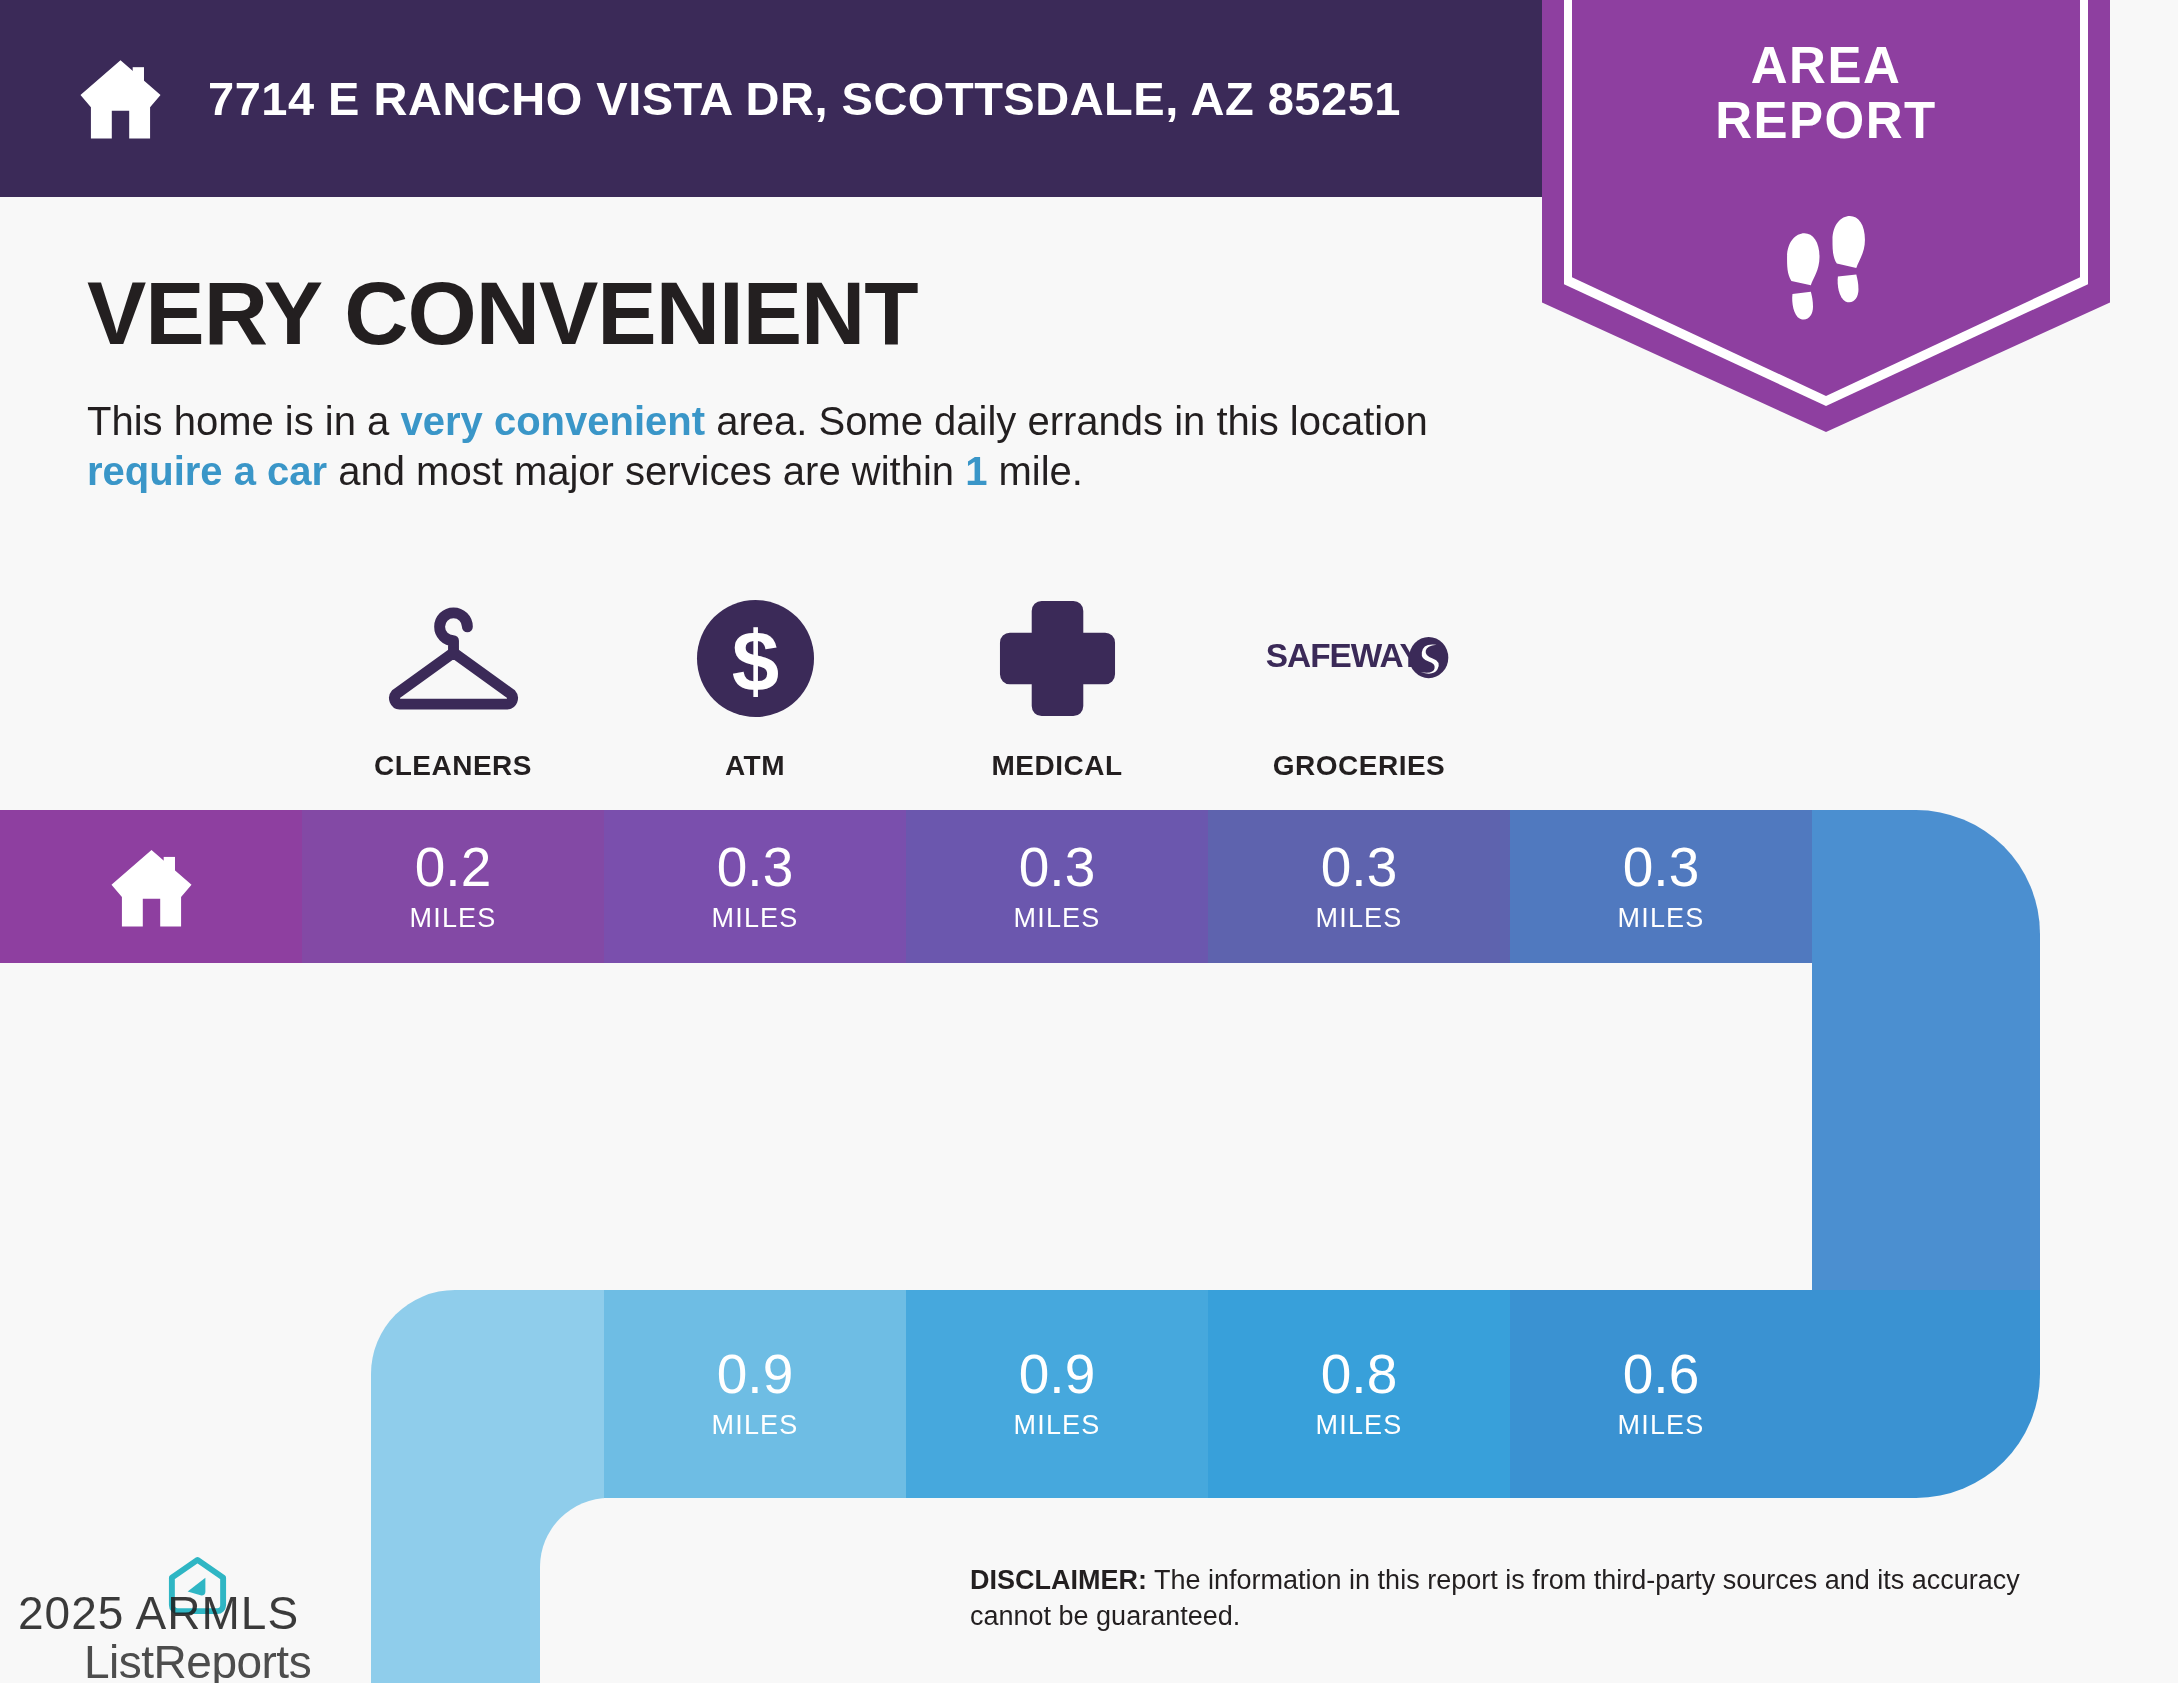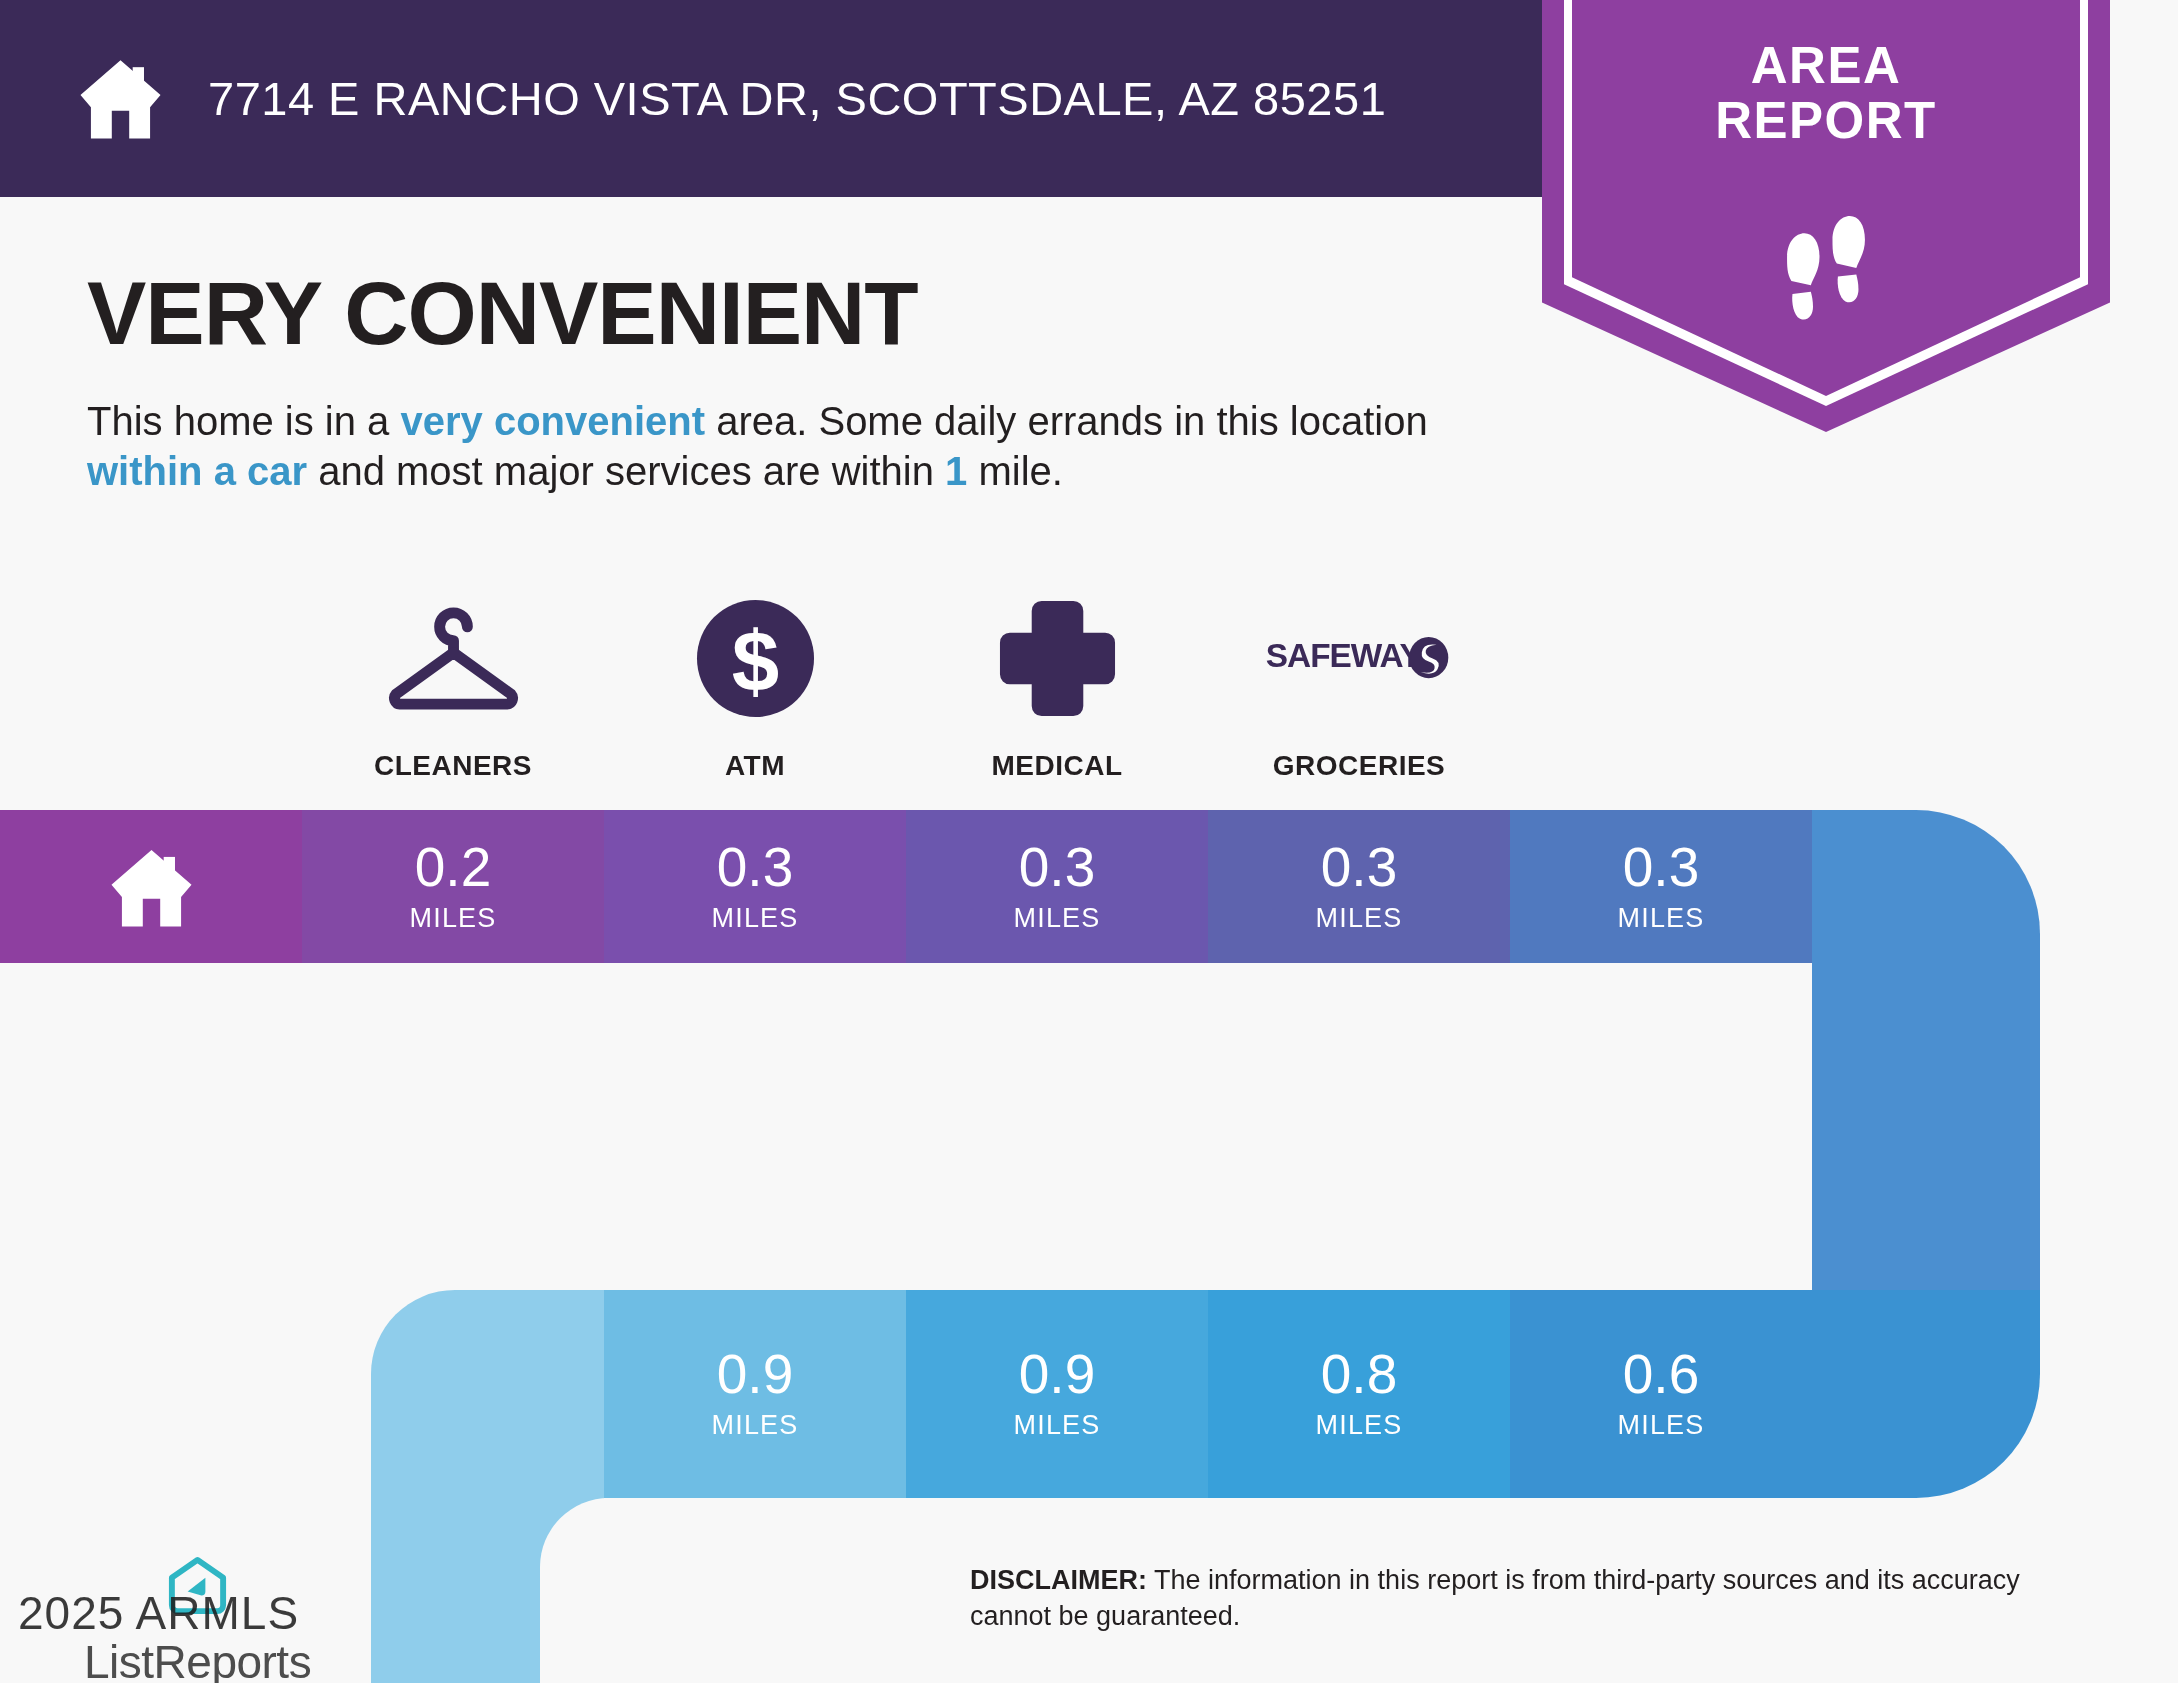--- a/index.html
+++ b/index.html
@@ -14,21 +14,21 @@
 
   
   .header{
     position:absolute;left:0;top:0;width:1542px;height:197px;
     background:#3b2a58;
     display:flex;align-items:center;
   }
   .header-house{margin-left:77px;width:87px;height:95px;display:block;}
   .header-address{
     margin-left:44px;color:#ffffff;font-size:47px;letter-spacing:0.5px;
-    white-space:nowrap;font-weight:400;
+    white-space:nowrap;font-weight:700;
   }
 
   
   .badge{
     position:absolute;left:1542px;top:0;width:568px;height:432px;
     filter:drop-shadow(0 0 0 transparent);
   }
   .badge-outer{
     position:absolute;inset:0;background:#8e3fa0;
     clip-path:polygon(0 0,100% 0,100% 70%,50% 100%,0 70%);
@@ -127,21 +127,21 @@
       <path fill="#fff" d="M14 38 C14 24 22 16 30 16 C38 16 44 24 44 38 C44 50 38 58 36 64 L18 60 C14 54 14 46 14 38 Z"></path>
       <path fill="#fff" d="M19 72 C18 80 20 92 26 95 C33 98 38 92 38 84 C38 78 37 74 36 70 Z"></path>
       <path fill="#fff" d="M56 22 C56 8 64 0 72 0 C80 0 86 8 86 22 C86 34 80 42 78 48 L60 44 C56 38 56 30 56 22 Z"></path>
       <path fill="#fff" d="M61 56 C60 64 62 76 68 79 C75 82 80 76 80 68 C80 62 79 58 78 54 Z"></path>
     </svg>
   </div>
 
   <div class="headline">VERY CONVENIENT</div>
 
   <div class="subtext">
-    <span>This home is in a </span><span class="hl">very convenient</span><span> area. Some daily errands in this location </span><span class="hl">within a car</span><span> and most major services are within </span><span class="hl">1</span><span> mile.</span>
+    <span>This home is in a </span><span class="hl">very convenient</span><span> area. Some daily errands in this location </span><span class="hl">require a car</span><span> and most major services are within </span><span class="hl">1</span><span> mile.</span>
   </div>
 
   <div class="icon-row" id="icon-row-1">
 
     <div class="icon-cell">
       <div class="icon-art">
         <svg width="139" height="115" viewBox="0 0 140 116">
           <path fill="none" stroke="#3b2a58" stroke-width="11" stroke-linecap="round" stroke-linejoin="round" d="M70 54 L70 40 A14 14 0 1 1 84 26"></path>
           <path fill="none" stroke="#3b2a58" stroke-width="11" stroke-linecap="round" stroke-linejoin="round" d="M70 52 L12 94 A6 6 0 0 0 16 104 L124 104 A6 6 0 0 0 128 94 Z"></path>
         </svg>

